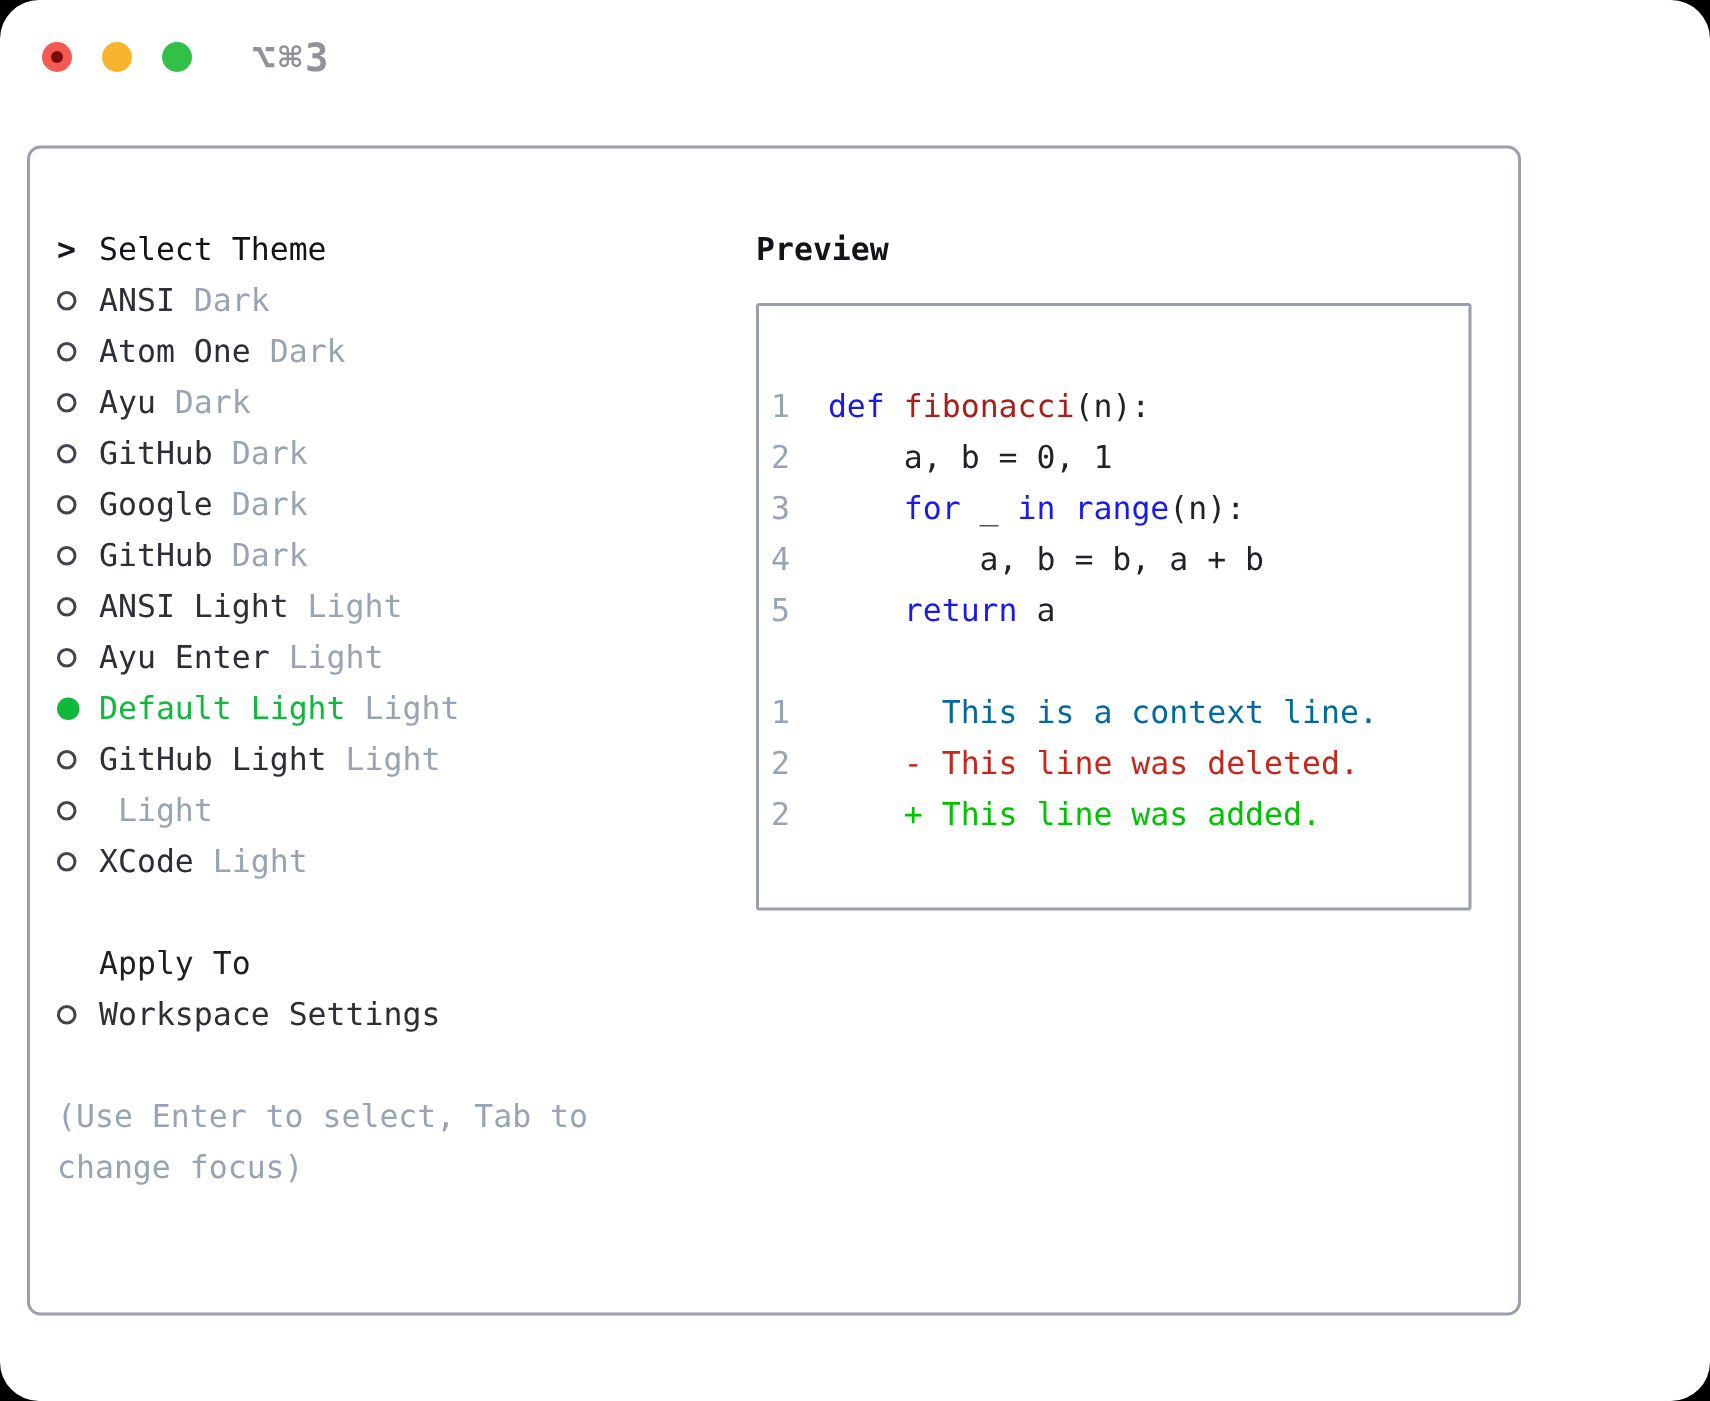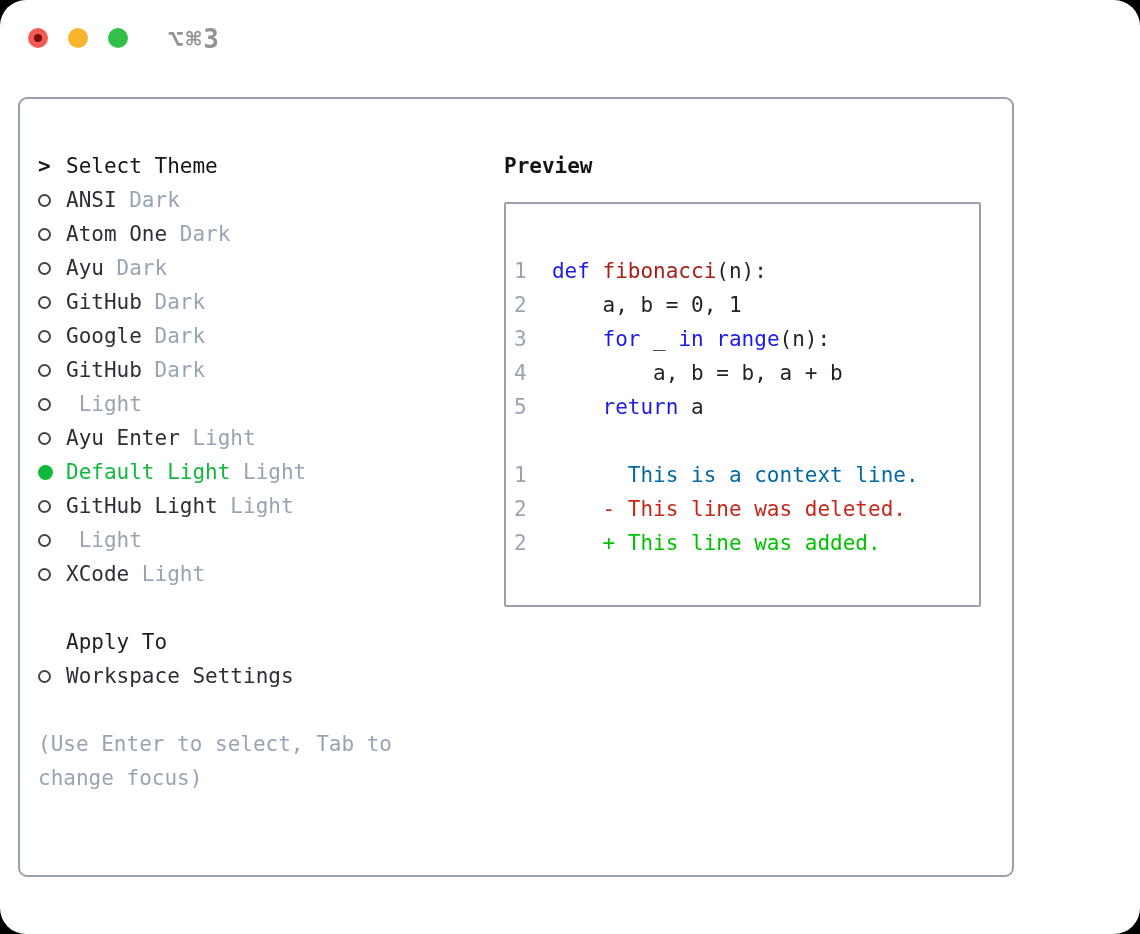--- a/index.html
+++ b/index.html
@@ -98,21 +98,21 @@
         <span class="hdr-text">Select Theme</span>
       </div>
 
       <div id="theme-list">
           <div class="row"><span class="marker-box"><span class="circle"></span></span><span class="item-label">ANSI</span><span class="item-variant"> Dark</span></div>
           <div class="row"><span class="marker-box"><span class="circle"></span></span><span class="item-label">Atom One</span><span class="item-variant"> Dark</span></div>
           <div class="row"><span class="marker-box"><span class="circle"></span></span><span class="item-label">Ayu</span><span class="item-variant"> Dark</span></div>
           <div class="row"><span class="marker-box"><span class="circle"></span></span><span class="item-label">GitHub</span><span class="item-variant"> Dark</span></div>
           <div class="row"><span class="marker-box"><span class="circle"></span></span><span class="item-label">Google</span><span class="item-variant"> Dark</span></div>
           <div class="row"><span class="marker-box"><span class="circle"></span></span><span class="item-label">GitHub</span><span class="item-variant"> Dark</span></div>
-          <div class="row"><span class="marker-box"><span class="circle"></span></span><span class="item-variant"> Light</span></div>
+          <div class="row"><span class="marker-box"><span class="circle"></span></span><span class="item-label">ANSI Light</span><span class="item-variant"> Light</span></div>
           <div class="row"><span class="marker-box"><span class="circle"></span></span><span class="item-label">Ayu Enter</span><span class="item-variant"> Light</span></div>
           <div class="row"><span class="marker-box"><span class="circle sel"></span></span><span class="item-label sel">Default Light</span><span class="item-variant"> Light</span></div>
           <div class="row"><span class="marker-box"><span class="circle"></span></span><span class="item-label">GitHub Light</span><span class="item-variant"> Light</span></div>
           <div class="row"><span class="marker-box"><span class="circle"></span></span><span class="item-variant"> Light</span></div>
           <div class="row"><span class="marker-box"><span class="circle"></span></span><span class="item-label">XCode</span><span class="item-variant"> Light</span></div>
         </div>
 
       <div class="spacer"></div>
 
       <div class="row">

